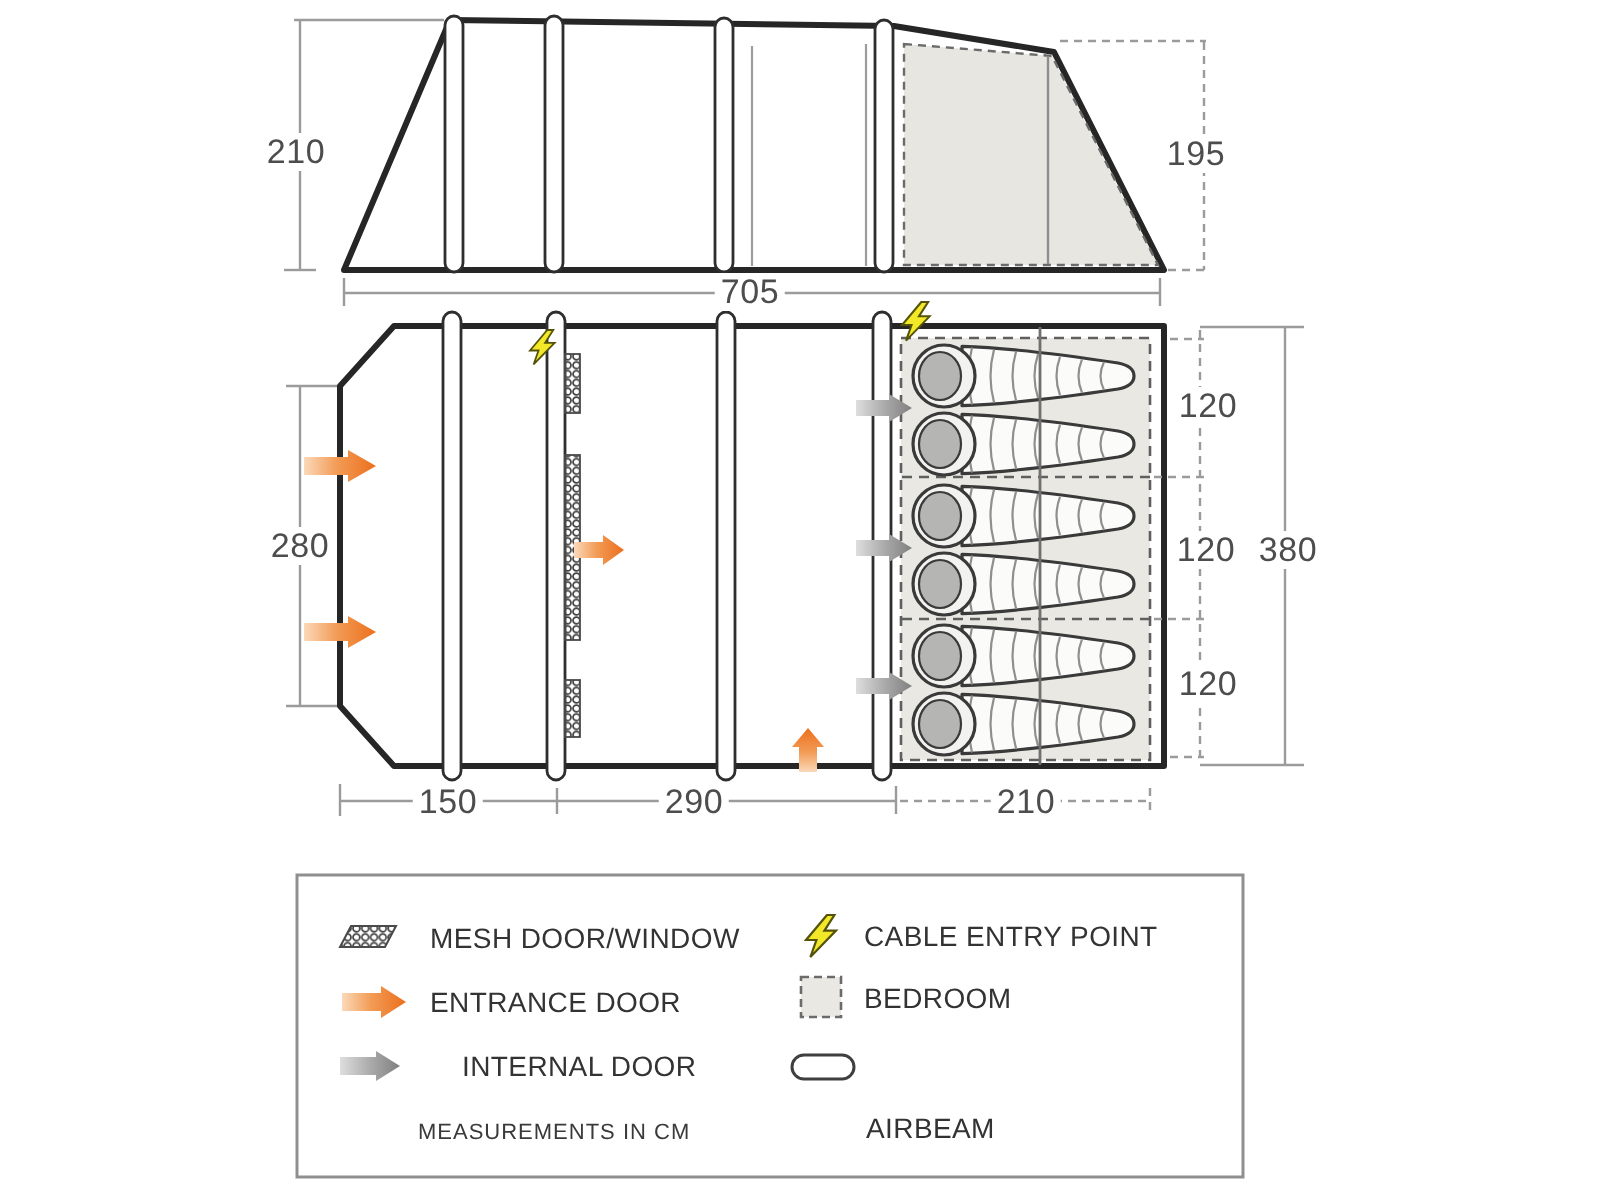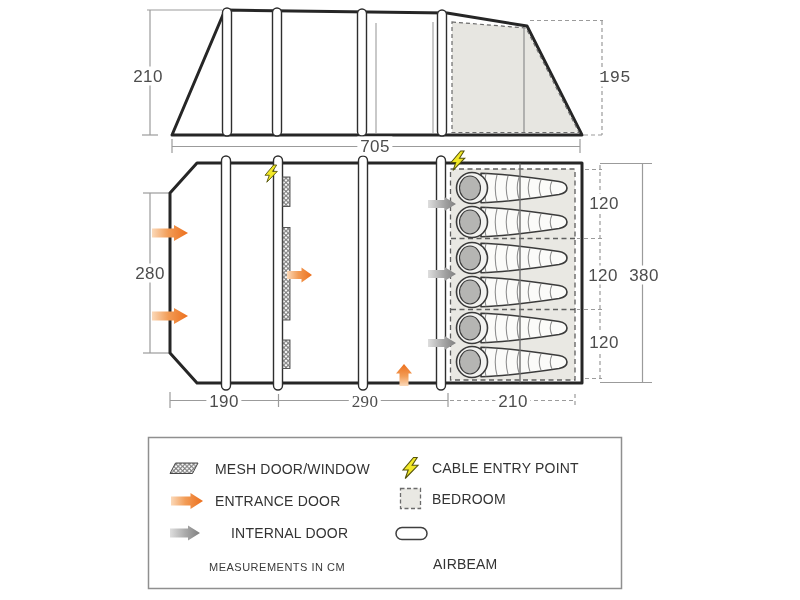--- a/index.html
+++ b/index.html
@@ -170,25 +170,25 @@
       <path d="M175.5,463 L198,463 L192.5,473.5 L170,473.5 Z" fill="url(#meshPat)" stroke="#4a4a4a" stroke-width="1"></path>
       <use href="#bolt" transform="translate(403,457.5)" fill="#f2e827" stroke="#55530a" stroke-width="1.1"></use>
       <path d="M0,-4.5 L19.5,-4.5 L19.5,-8 L32,0 L19.5,8 L19.5,4.5 L0,4.5 Z" transform="translate(171,501)" fill="url(#gOrange)"></path>
       <rect x="400.5" y="488.5" width="20" height="20" fill="#e9e8e3" stroke="#6b6b6b" stroke-width="1.3" stroke-dasharray="4,2.5"></rect>
       <path d="M0,-4.5 L18,-4.5 L18,-7.5 L30,0 L18,7.5 L18,4.5 L0,4.5 Z" transform="translate(170,533)" fill="url(#gGray)"></path>
       <rect x="396" y="527.5" width="31" height="12" rx="6" fill="#fff" stroke="#3f3f3f" stroke-width="1.5"></rect>
     </g>
   </svg>
 
   <span class="dim" style="left:148px; top:76px;">210</span>
-  <span class="dim" style="left:615px; top:77px;font-family:Liberation Mono, monospace;">195</span>
+  <span class="dim" style="left:598px; top:77px;">195</span>
   <span class="dim" style="left:375px; top:146px;">705</span>
   <span class="dim" style="left:150px; top:273px;">280</span>
-  <span class="dim" style="left:224px; top:401px;">190</span>
-  <span class="dim" style="left:365px; top:401px;font-family:Liberation Serif, serif;">290</span>
+  <span class="dim" style="left:224px; top:401px;">150</span>
+  <span class="dim" style="left:347px; top:401px;">290</span>
   <span class="dim" style="left:513px; top:401px;">210</span>
   <span class="dim" style="left:604px; top:203px;">120</span>
   <span class="dim" style="left:603px; top:275px;">120</span>
   <span class="dim" style="left:644px; top:275px;">380</span>
   <span class="dim" style="left:604px; top:342px;">120</span>
 
   <span class="leg" style="left:215px; top:469px;">MESH DOOR/WINDOW</span>
   <span class="leg" style="left:215px; top:501px;">ENTRANCE DOOR</span>
   <span class="leg" style="left:432px; top:468px;">CABLE ENTRY POINT</span>
   <span class="leg" style="left:432px; top:499px;">BEDROOM</span>

